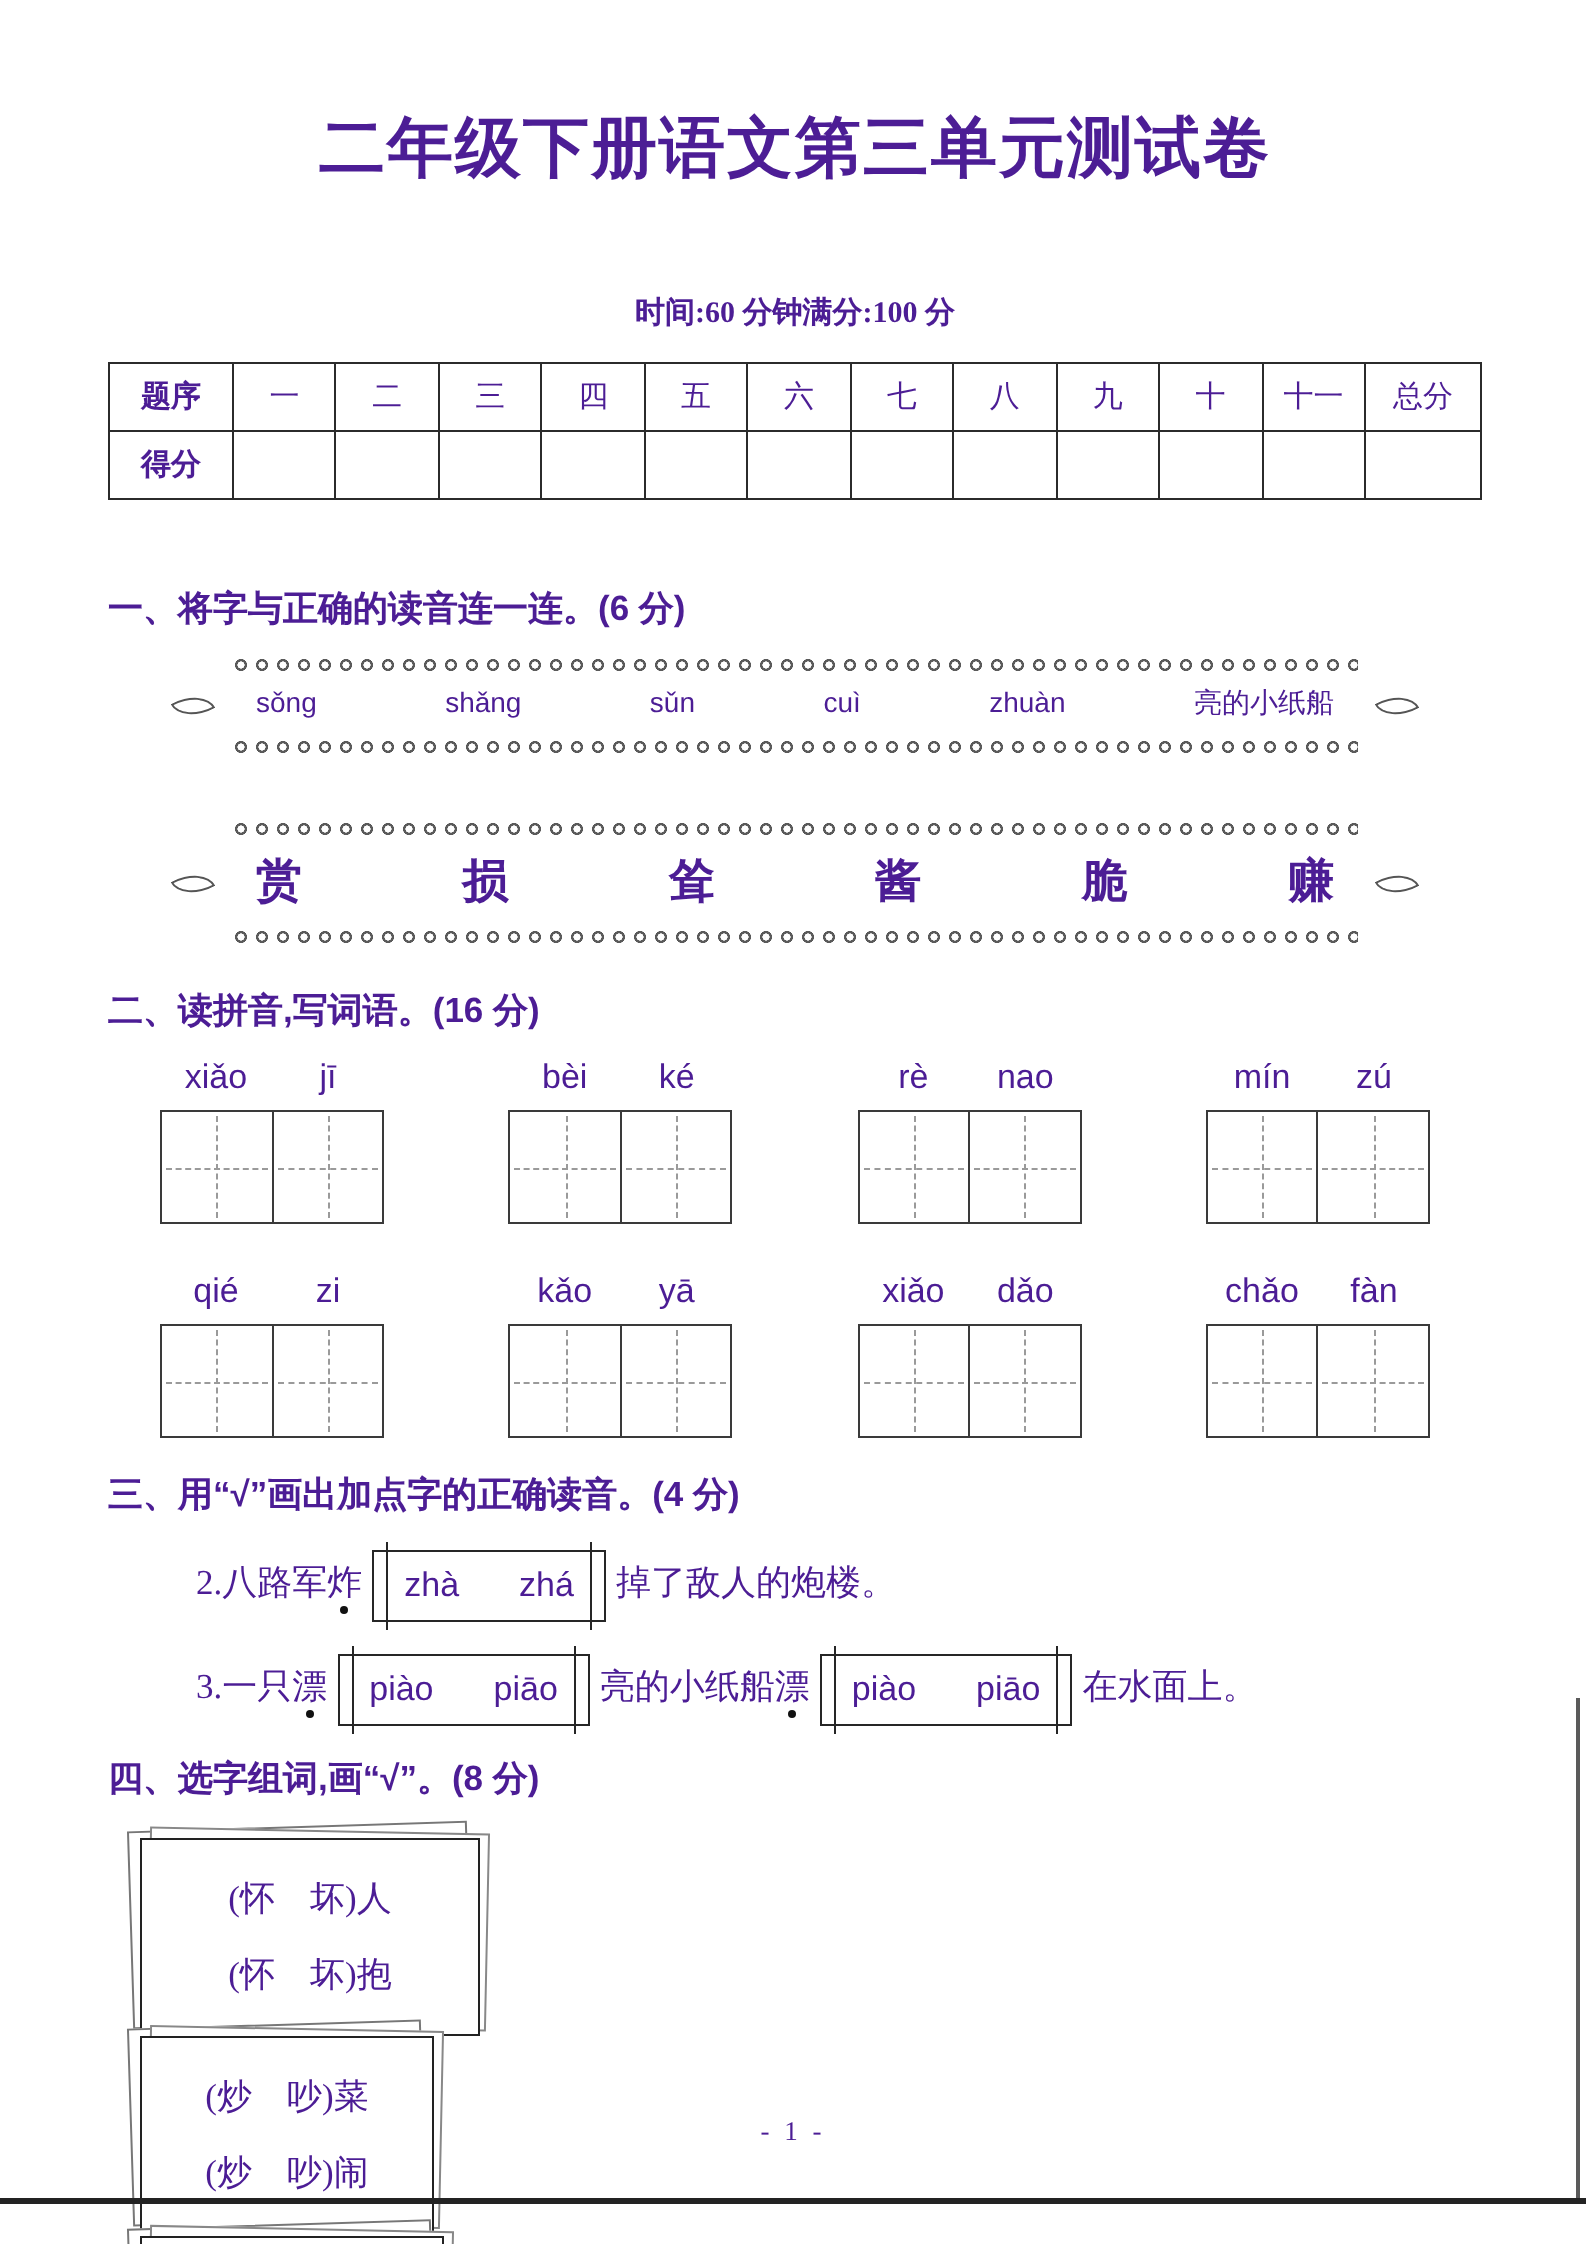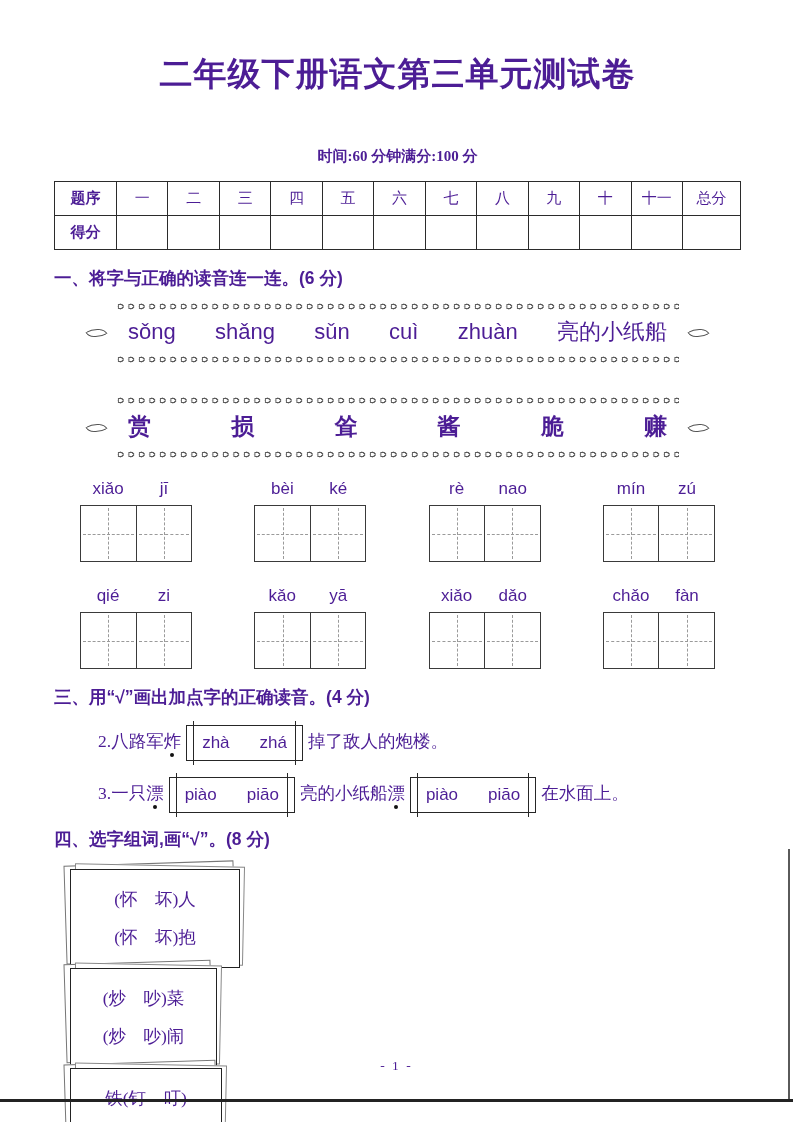--- a/index.html
+++ b/index.html
@@ -9,38 +9,38 @@
 
   .title{text-align:center;font-size:33px;font-weight:bold;letter-spacing:1px;margin-top:14px;
          font-family:"Liberation Sans","DejaVu Sans",sans-serif;}
   .meta{display:flex;justify-content:center;margin-top:50px;font-size:15px;font-weight:bold;}
 
   table.score{width:100%;border-collapse:collapse;table-layout:fixed;margin-top:15px;}
   table.score td{border:1.6px solid #2b2b2b;height:33px;text-align:center;font-size:15px;padding:0;}
   table.score td.lab{font-weight:bold;}
 
   .sec-heading{font-family:"Liberation Sans","DejaVu Sans",sans-serif;font-weight:bold;font-size:17.5px;}
-  .sec1{margin-top:16px;}
+  .sec1{margin-top:42px;}
   .sec2{margin-top:20px;}
   .sec3{margin-top:16px;}
   .sec4{margin-top:14px;}
 
   
   .band{position:relative;margin:12px 26px 0;padding:15px 48px 17px;}
   .band.chars{margin-top:32px;}
   .band::before,.band::after{content:"";position:absolute;left:36px;right:36px;height:9px;background-repeat:repeat-x;
     background-image:radial-gradient(circle at 4.5px 4.5px,transparent 1.7px,#5a5a5a 1.9px,#5a5a5a 2.9px,transparent 3.1px);
     background-size:10.5px 9px;}
   .band::before{top:0;}
   .band::after{bottom:0;}
   .band .leaf{position:absolute;width:17px;height:10px;border:1.3px solid #555;border-radius:0 100% 0 100%;top:50%;}
   .band .leaf.l{left:7px;transform:translateY(-50%) rotate(-28deg);}
   .band .leaf.r{right:7px;transform:translateY(-50%) rotate(152deg);}
   .band-row{display:flex;justify-content:space-between;align-items:baseline;}
-  .py-item{font-size:22px;font-family:"Liberation Sans","DejaVu Sans",sans-serif;}
+  .py-item{font-size:14px;font-family:"Liberation Sans","DejaVu Sans",sans-serif;}
   .char-item{font-size:23px;font-weight:bold;}
 
   
   .words-row{display:flex;justify-content:space-between;margin:0 26px;}
   .words-row.r1{margin-top:12px;}
   .words-row.r2{margin-top:24px;}
   .word{width:112px;}
   .word .py{display:flex;height:26px;font-size:17px;font-family:"Liberation Sans","DejaVu Sans",sans-serif;}
   .word .py span{flex:1;text-align:center;}
   .grid{display:flex;}
@@ -164,20 +164,21 @@
           <span class="char-item">损</span>
           <span class="char-item">耸</span>
           <span class="char-item">酱</span>
           <span class="char-item">脆</span>
           <span class="char-item">赚</span>
         </div>
       </div>
     </div>
 
     <div class="sec2">
+      <div class="sec-heading">二、读拼音,写词语。(16 分)</div>
 
       <div class="words-row r1">
         <div class="word">
           <div class="py">
             <span>xiǎo</span>
               <span>jī</span>
           </div>
           <div class="grid">
             <div class="cell"></div>
               <div class="cell"></div>

